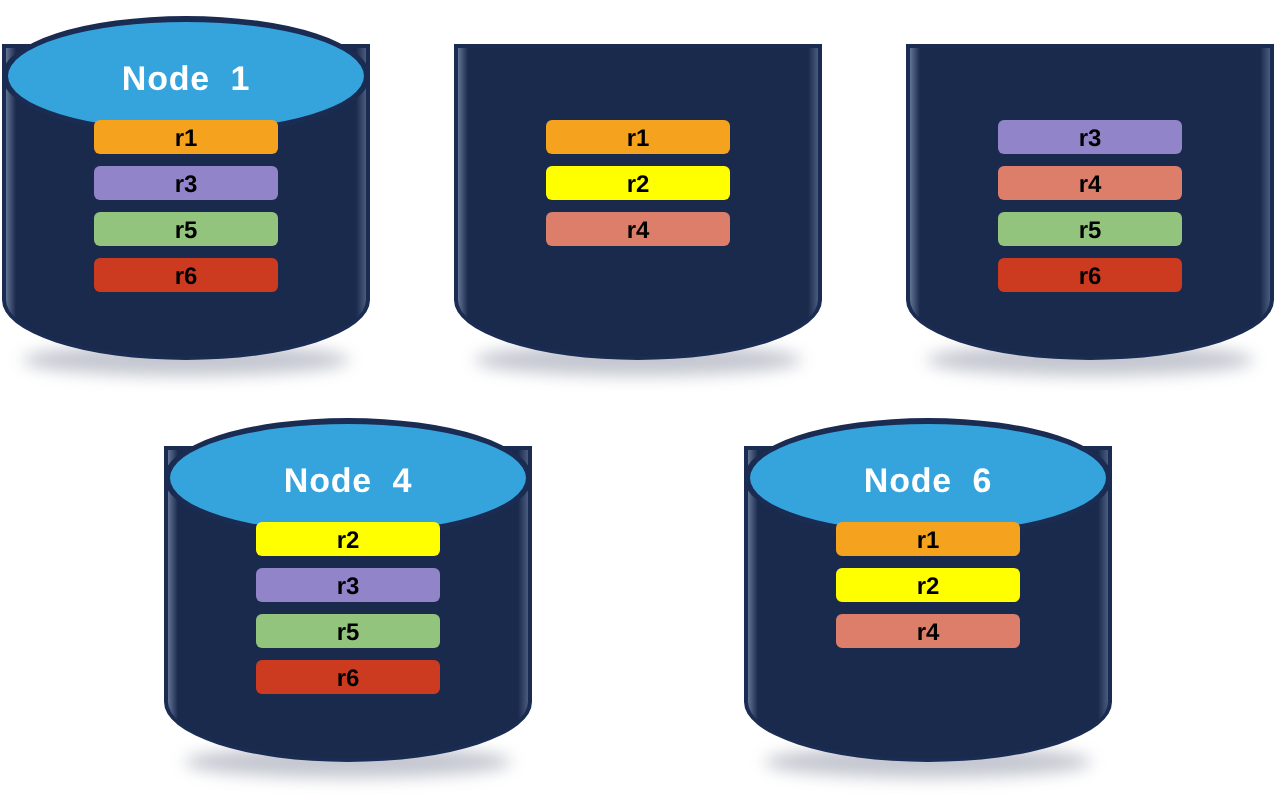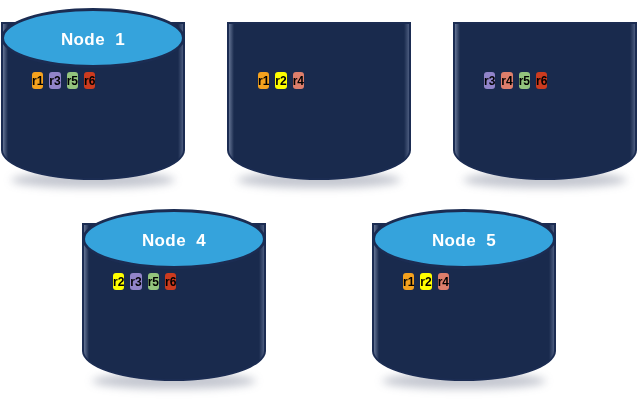--- a/index.html
+++ b/index.html
@@ -108,27 +108,27 @@
     white-space: pre;
     line-height: 1;
     margin-top: 2px;
     font-family: "Liberation Sans", sans-serif;
   }
 
   
   .bars {
     position: absolute;
     left: 0;
-    top: 64px;
+    top: 52px;
     width: 184px;
     z-index: 4;
-    padding: 0 31px;
-    box-sizing: border-box;
-    display: flex;
-    flex-direction: row;
+    padding: 0 46px;
+    box-sizing: border-box;
+    display: flex;
+    flex-direction: column;
     gap: 6px;
   }
 
   .bar {
     height: 17px;
     border-radius: 3px;
     display: flex;
     align-items: center;
     justify-content: center;
     box-sizing: border-box;
@@ -221,21 +221,21 @@
           </div>
           <div class="bar" style="background: rgb(204, 59, 31);">
             <span class="bar-label">r6</span>
           </div>
         </div>
       </div>
       <div class="node">
         <div class="cyl-shadow"></div>
         <div class="cyl-body"></div>
         <div class="cyl-top">
-          <div class="node-title">Node  5</div>
+          <div class="node-title">Node  6</div>
         </div>
         <div class="bars">
           <div class="bar" style="background: rgb(245, 162, 30);">
             <span class="bar-label">r1</span>
           </div>
           <div class="bar" style="background: rgb(255, 255, 0);">
             <span class="bar-label">r2</span>
           </div>
           <div class="bar" style="background: rgb(221, 126, 107);">
             <span class="bar-label">r4</span>

